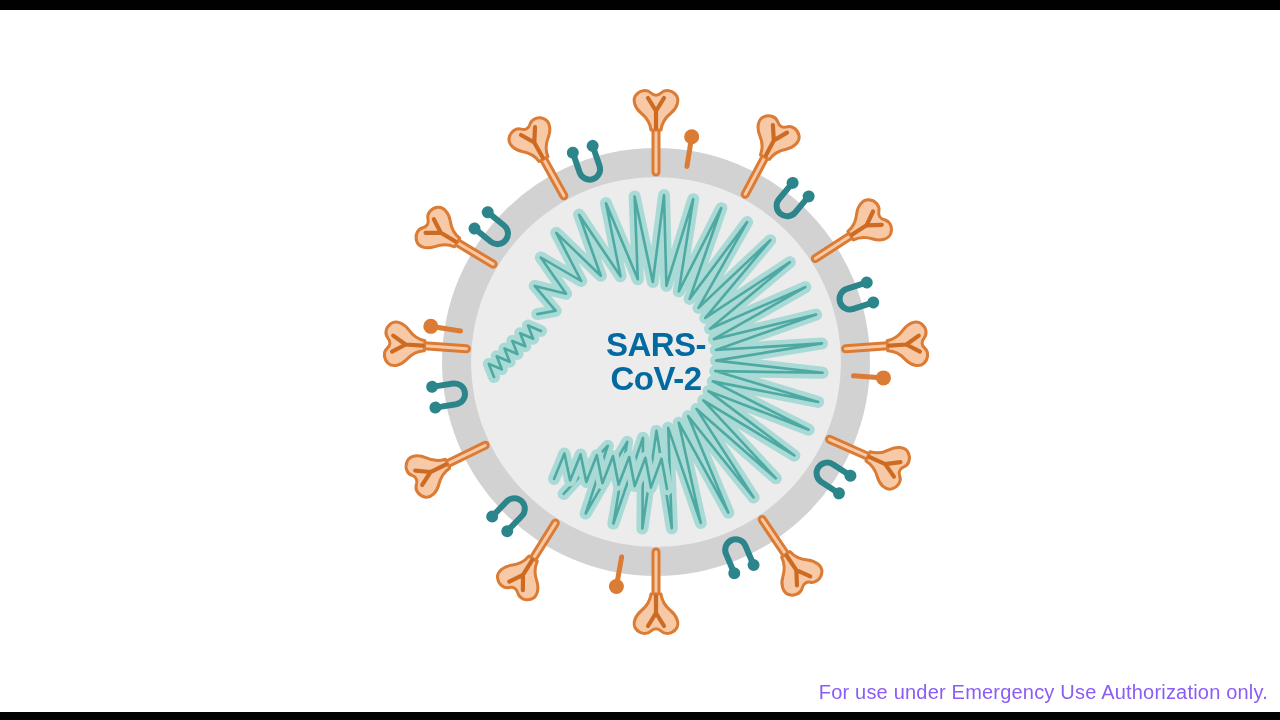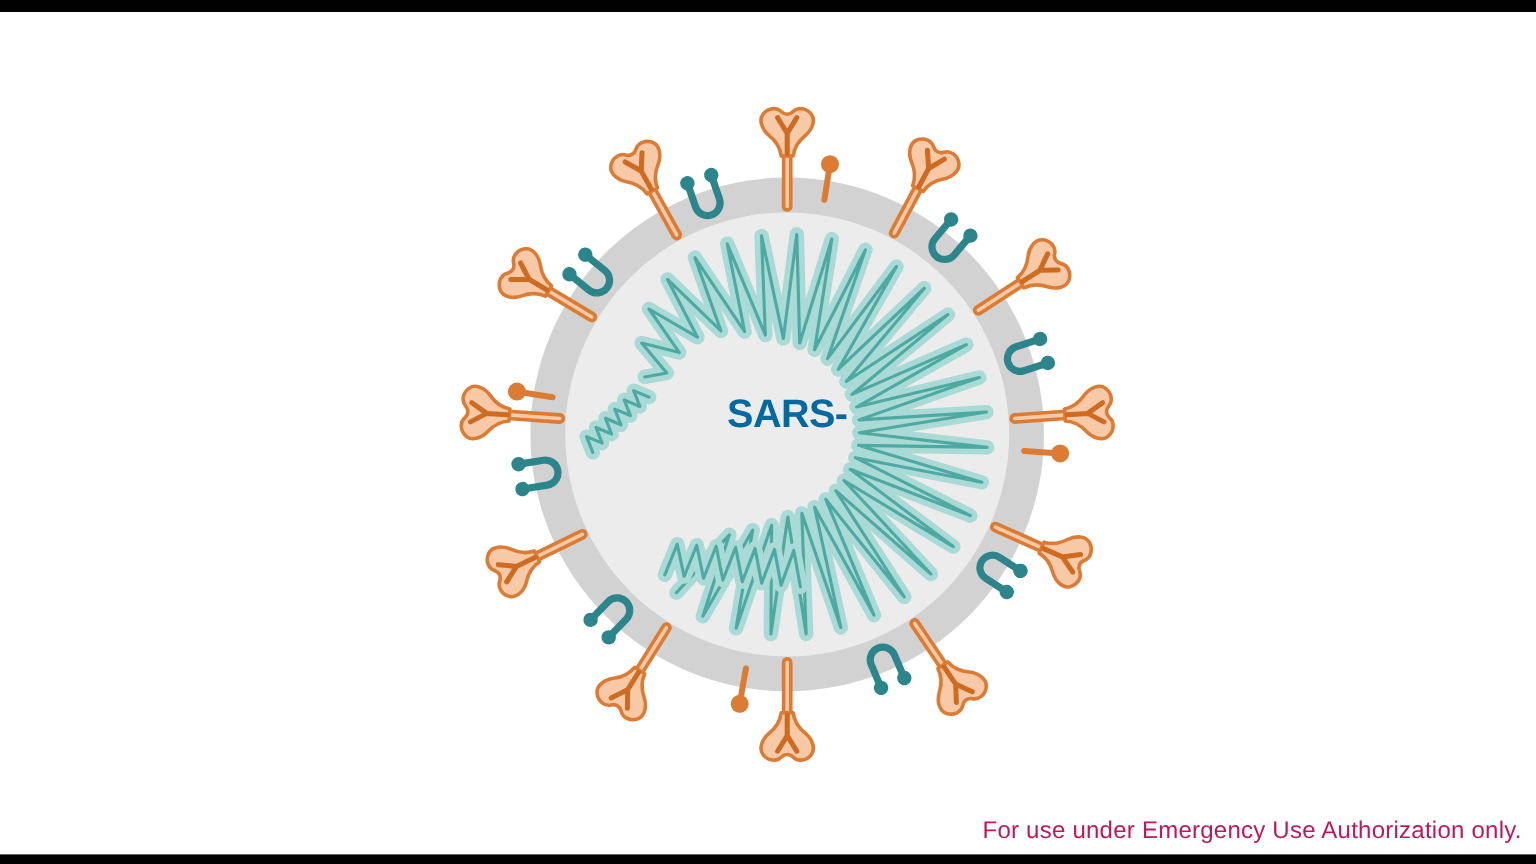--- a/index.html
+++ b/index.html
@@ -11,21 +11,21 @@
   .bar.top{top:0;height:10px;}
   .bar.bottom{bottom:0;height:8px;}
   #virus-svg{position:absolute;left:0;top:0;}
   .virus-label{
     position:absolute;left:496px;top:328px;width:320px;
     text-align:center;font-size:33px;font-weight:bold;
     letter-spacing:-0.5px;line-height:34px;color:#0369a1;
   }
   .disclaimer{
     position:absolute;right:12px;top:681px;
-    font-size:20px;color:#be185d;letter-spacing:0.2px;
+    font-size:20px;color:#8b5cf6;letter-spacing:0.2px;
   }
 </style>
 </head>
 <body>
 
 <div class="stage">
   <div class="bar top"></div>
 
   <svg id="virus-svg" width="1280" height="720" viewBox="0 0 1280 720">
       <circle cx="656" cy="362" r="214" fill="#d2d2d3"></circle>
@@ -187,18 +187,19 @@
       </g>
       <g transform="translate(451.5485134968065,394.3819342633278) rotate(261)">
         <path d="M -10.5,-15 L -10.5,3 A 10.5 10.5 0 0 0 10.5,3 L 10.5,-15" fill="none" stroke="#2b858b" stroke-width="6" stroke-linecap="round" stroke-linejoin="round"></path>
         <circle cx="-10.5" cy="-18" r="6" fill="#2b858b"></circle>
         <circle cx="10.5" cy="-18" r="6" fill="#2b858b"></circle>
       </g>
     </svg>
 
   <div class="virus-label">
     <div>SARS-</div>
+    <div>CoV-2</div>
   </div>
 
   <div class="disclaimer">For use under Emergency Use Authorization only.</div>
 
   <div class="bar bottom"></div>
 </div>
 
 </body></html>

